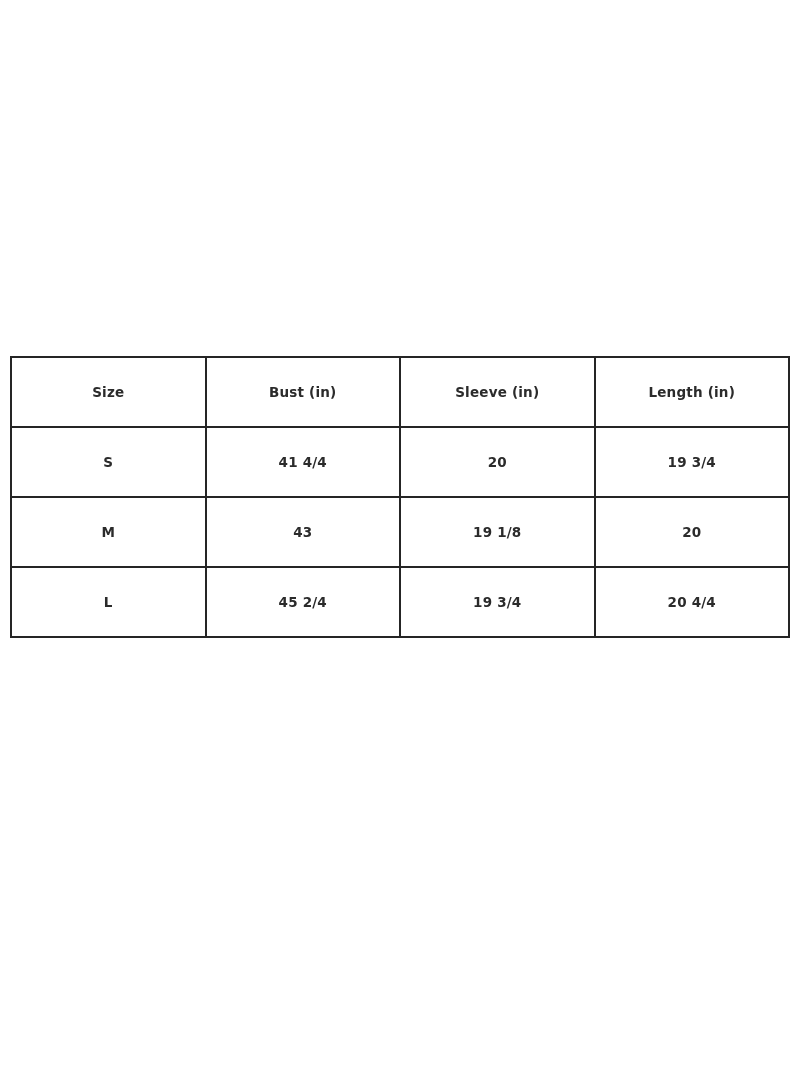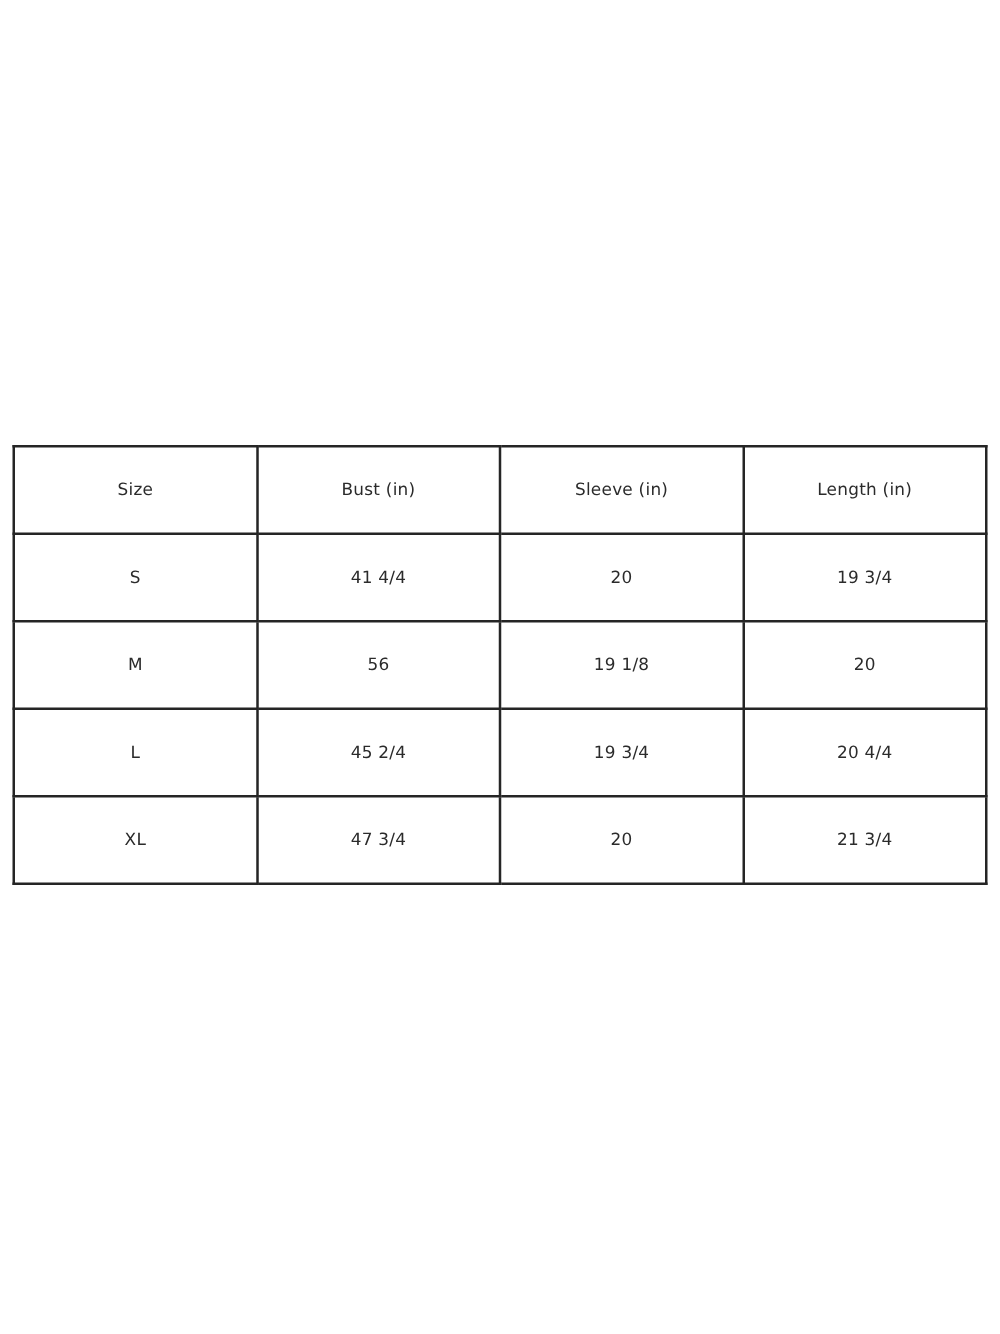--- a/index.html
+++ b/index.html
@@ -24,21 +24,21 @@
     table-layout: fixed;
     width: 100%;
   }
   table.size-chart th,
   table.size-chart td {
     border: 2px solid #252525;
     height: 66px;
     text-align: center;
     vertical-align: middle;
     font-size: 13.5px;
-    font-weight: 400;
+    font-weight: 700;
     color: #2b2b2b;
     letter-spacing: 0.2px;
     background: #ffffff;
   }
 </style>
 </head>
 <body>
 
 <div class="size-table-wrap">
   <table class="size-chart">
@@ -52,31 +52,25 @@
     </thead>
     <tbody>
         <tr>
           <td>S</td>
           <td>41 4/4</td>
           <td>20</td>
           <td>19 3/4</td>
         </tr>
         <tr>
           <td>M</td>
-          <td>56</td>
+          <td>43</td>
           <td>19 1/8</td>
           <td>20</td>
         </tr>
         <tr>
           <td>L</td>
           <td>45 2/4</td>
           <td>19 3/4</td>
           <td>20 4/4</td>
         </tr>
-        <tr>
-          <td>XL</td>
-          <td>47 3/4</td>
-          <td>20</td>
-          <td>21 3/4</td>
-        </tr>
       </tbody>
   </table>
 </div>
 
 </body></html>

